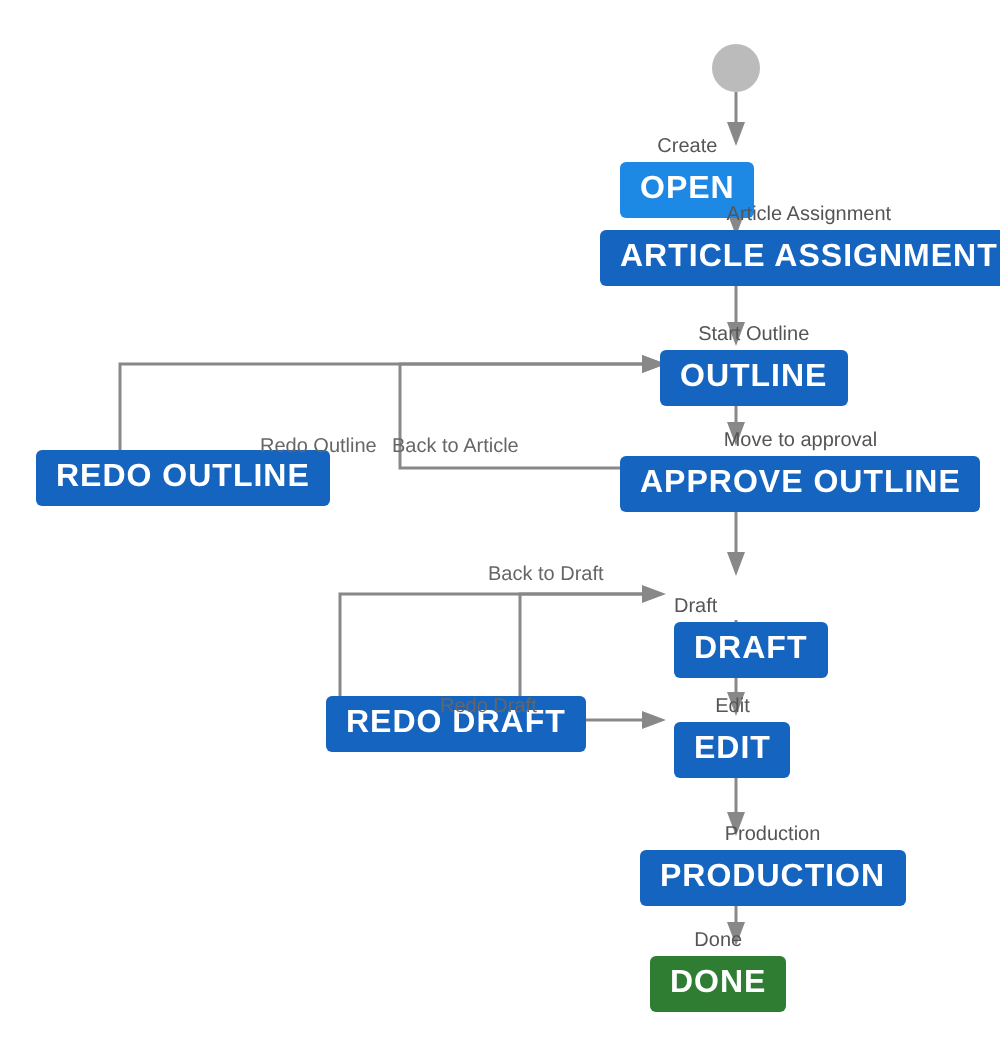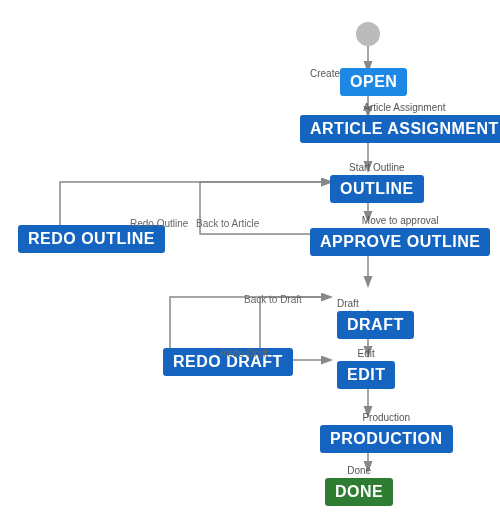--- a/index.html
+++ b/index.html
@@ -12,21 +12,22 @@
       position: relative;
     }
     .diagram {
       position: relative;
       width: 500px;
       height: 530px;
     }
     .node {
       position: absolute;
       display: flex;
-      flex-direction: row;
+      flex-direction: column;
+      align-items: center;
     }
     .node-label {
       font-size: 10px;
       color: #555;
       margin-bottom: 2px;
       white-space: nowrap;
     }
     .btn {
       display: inline-block;
       padding: 5px 10px;
@@ -136,21 +137,21 @@
 
   <span class="edge-label" style="left:196px; top:218px;">Back to Article</span>
 
   <span class="edge-label" style="left:130px; top:218px;">Redo Outline</span>
 
   <div style="position:absolute; left:337px; top:298px; text-align:left;">
     <span class="node-label" style="display:block;">Draft</span>
     <div class="btn btn-blue">DRAFT</div>
   </div>
 
-  <span class="edge-label" style="left:244px; top:294px;text-align:right;">Back to Draft</span>
+  <span class="edge-label" style="left:244px; top:282px;text-align:right;">Back to Draft</span>
 
   <div style="position:absolute; left:163px; top:348px; text-align:center;">
     <div class="btn btn-blue">REDO DRAFT</div>
   </div>
 
   <span class="edge-label" style="left:220px; top:348px;">Redo Draft</span>
 
   <div style="position:absolute; left:337px; top:348px; text-align:center;">
     <span class="node-label" style="display:block;">Edit</span>
     <div class="btn btn-blue">EDIT</div>

